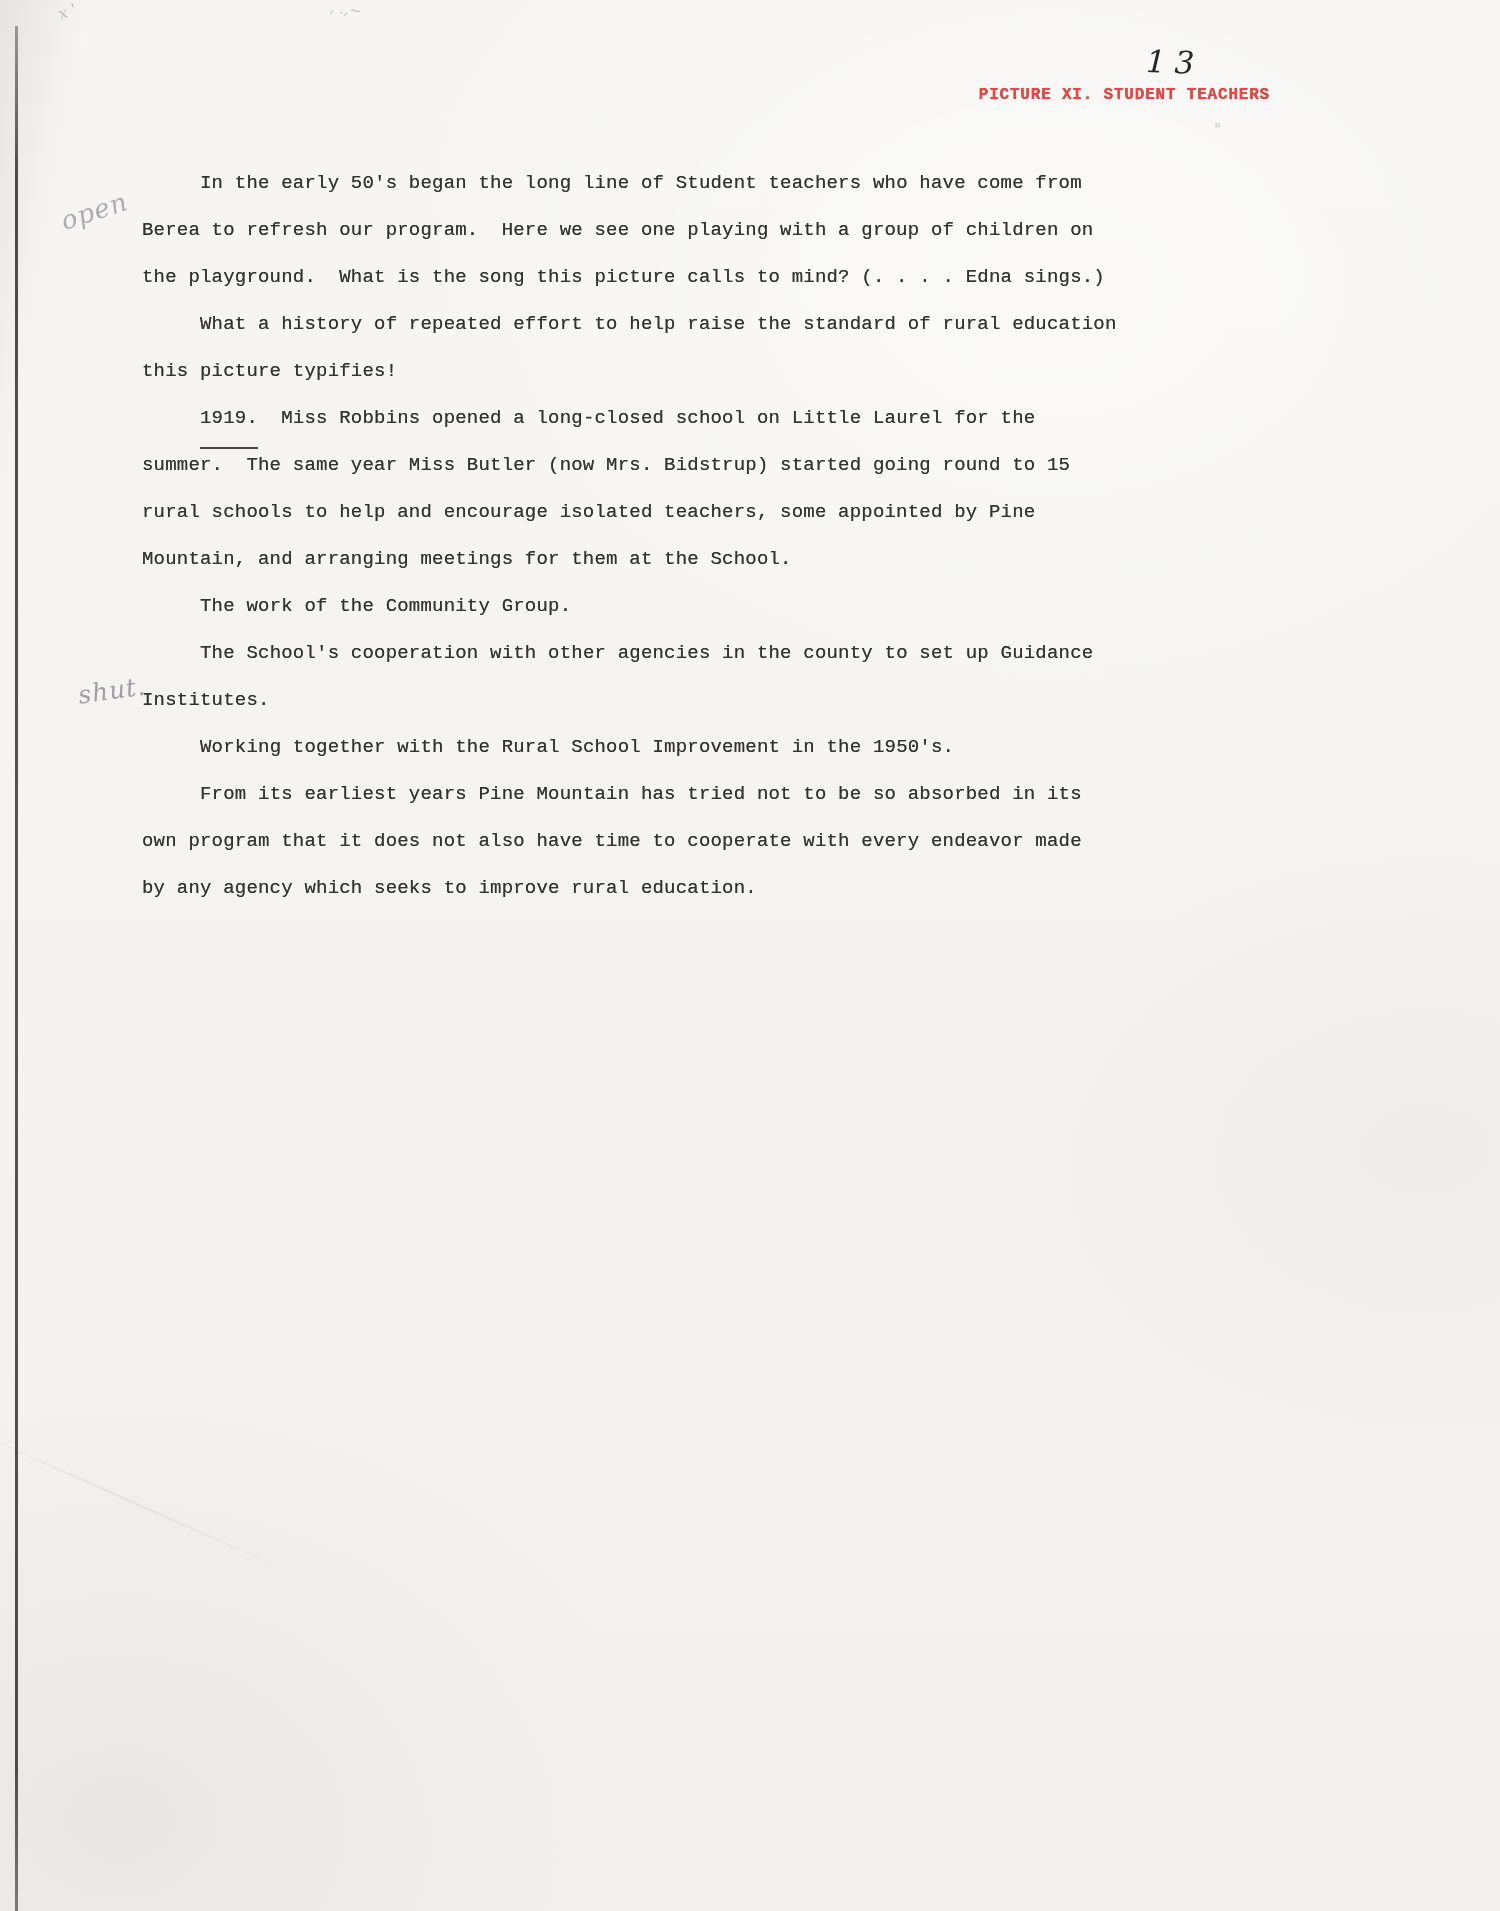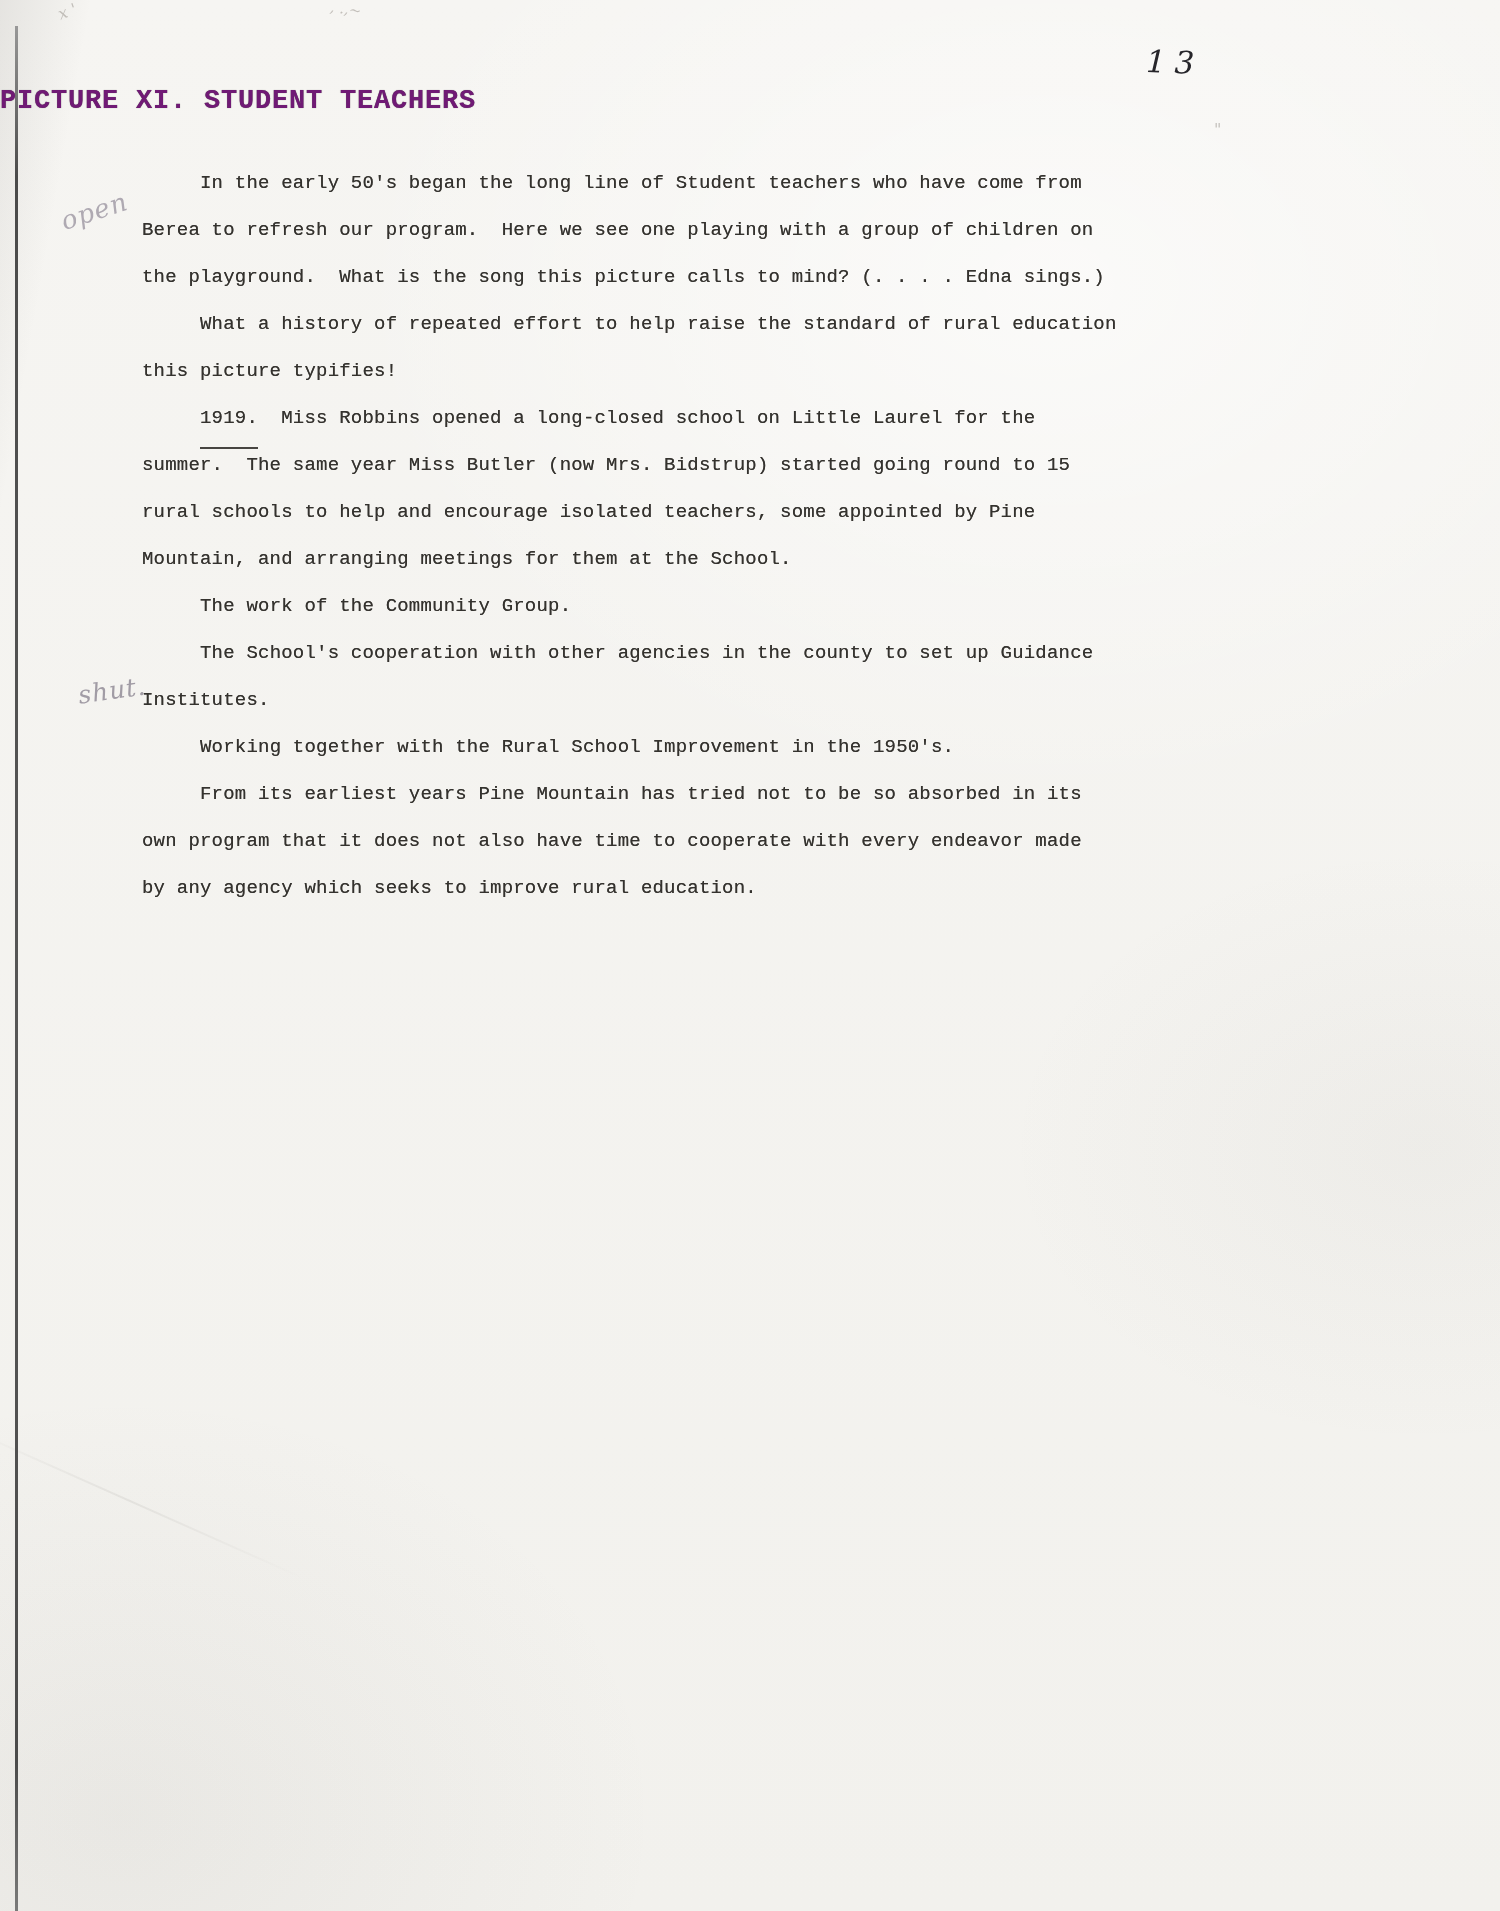--- a/index.html
+++ b/index.html
@@ -25,22 +25,22 @@
 
   .page-number {
     position:absolute; left:1146px; top:44px;
     font-family:"DejaVu Serif", serif; font-style:italic;
     font-size:31px; letter-spacing:9px; color:#26252a;
     transform:rotate(2deg);
   }
 
   .doc-title {
     position:absolute; left:0; top:86px; width:1270px;
-    text-align:left; font-weight:bold; font-size:27px;
-    letter-spacing:0.8px; color:#701a75;
+    text-align:right; font-weight:bold; font-size:16px;
+    letter-spacing:0.8px; color:#ef4444;
     text-shadow:0 0 0.7px rgba(40,38,35,0.8);
   }
 
   .text-block {
     position:absolute; left:142px; top:160px; width:1140px;
   }
   .para {
     white-space:pre-wrap;
     font-size:19px; line-height:47px;
     letter-spacing:0.2px;

